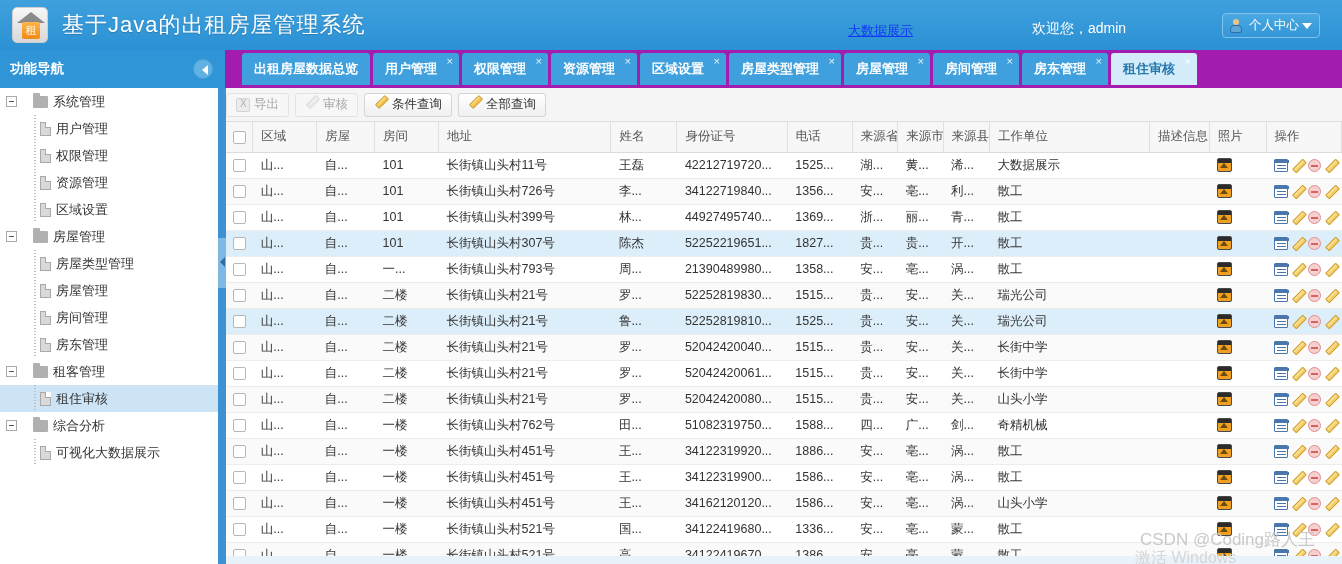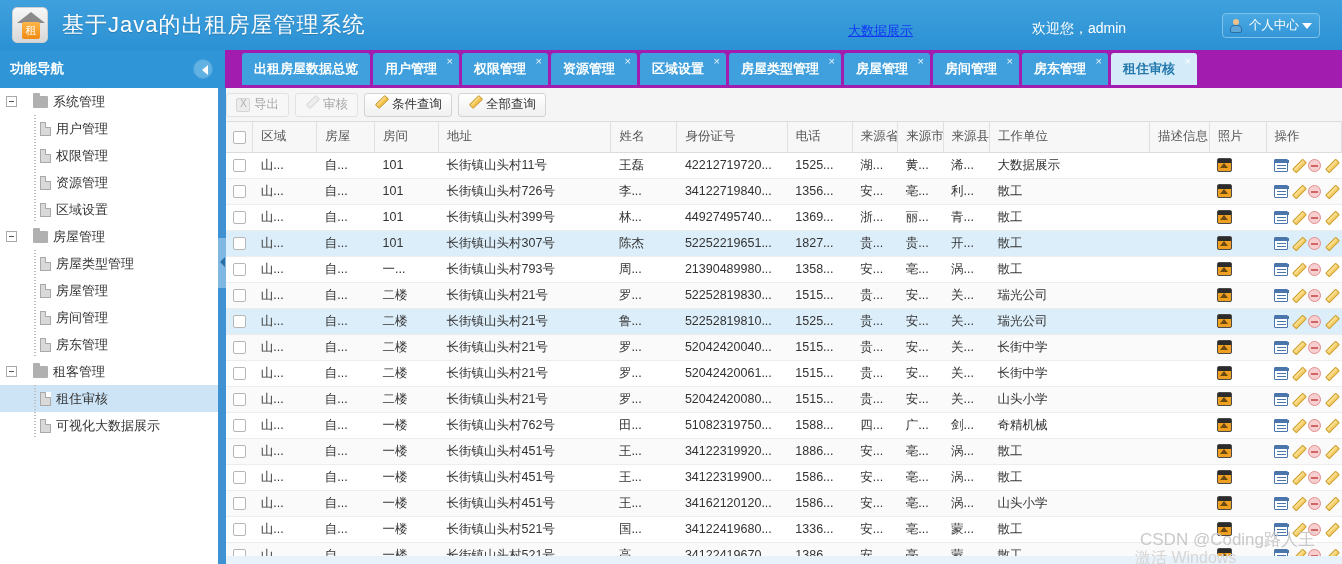--- a/index.html
+++ b/index.html
@@ -378,20 +378,26 @@
     <div class="tnode lvl1">
       <span class="twist"></span>
       <span class="dots" style="background-image: none;"></span>
       <span class="folder"></span>
       <span class="tlabel">租客管理</span>
     </div>
     <div class="tnode lvl2 sel">
       <span class="dots"></span>
       <span class="fileic"></span>
       <span class="tlabel">租住审核</span>
+    </div>
+    <div class="tnode lvl1">
+      <span class="twist"></span>
+      <span class="dots" style="background-image: none;"></span>
+      <span class="folder"></span>
+      <span class="tlabel">综合分析</span>
     </div>
     <div class="tnode lvl2">
       <span class="dots"></span>
       <span class="fileic"></span>
       <span class="tlabel">可视化大数据展示</span>
     </div>
   </div>
 
 <div id="splitter">
   <div class="grip"></div>

